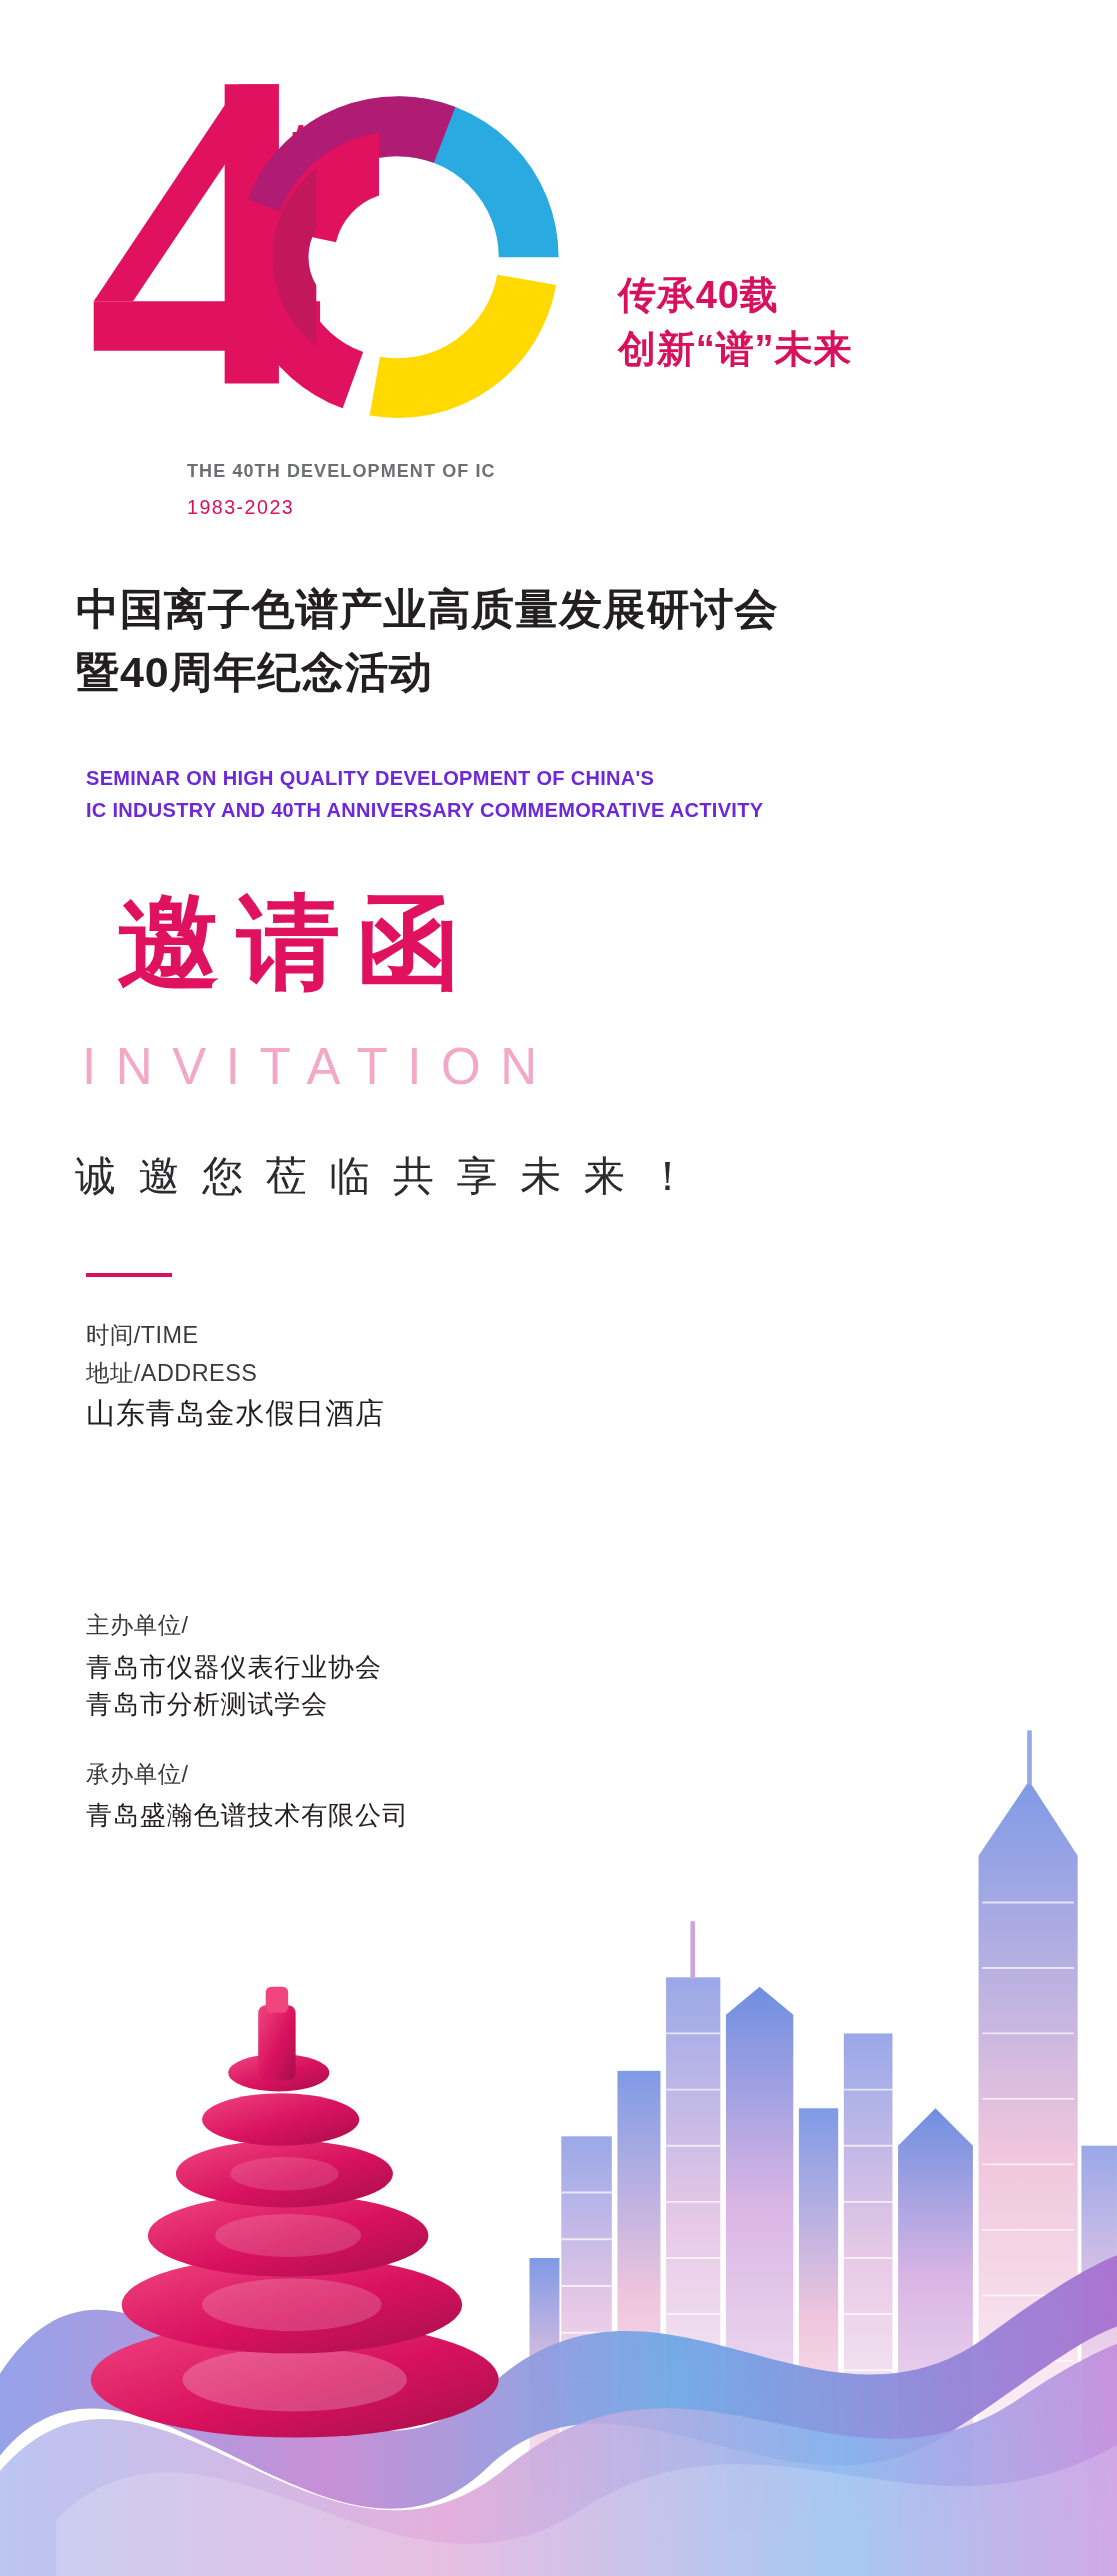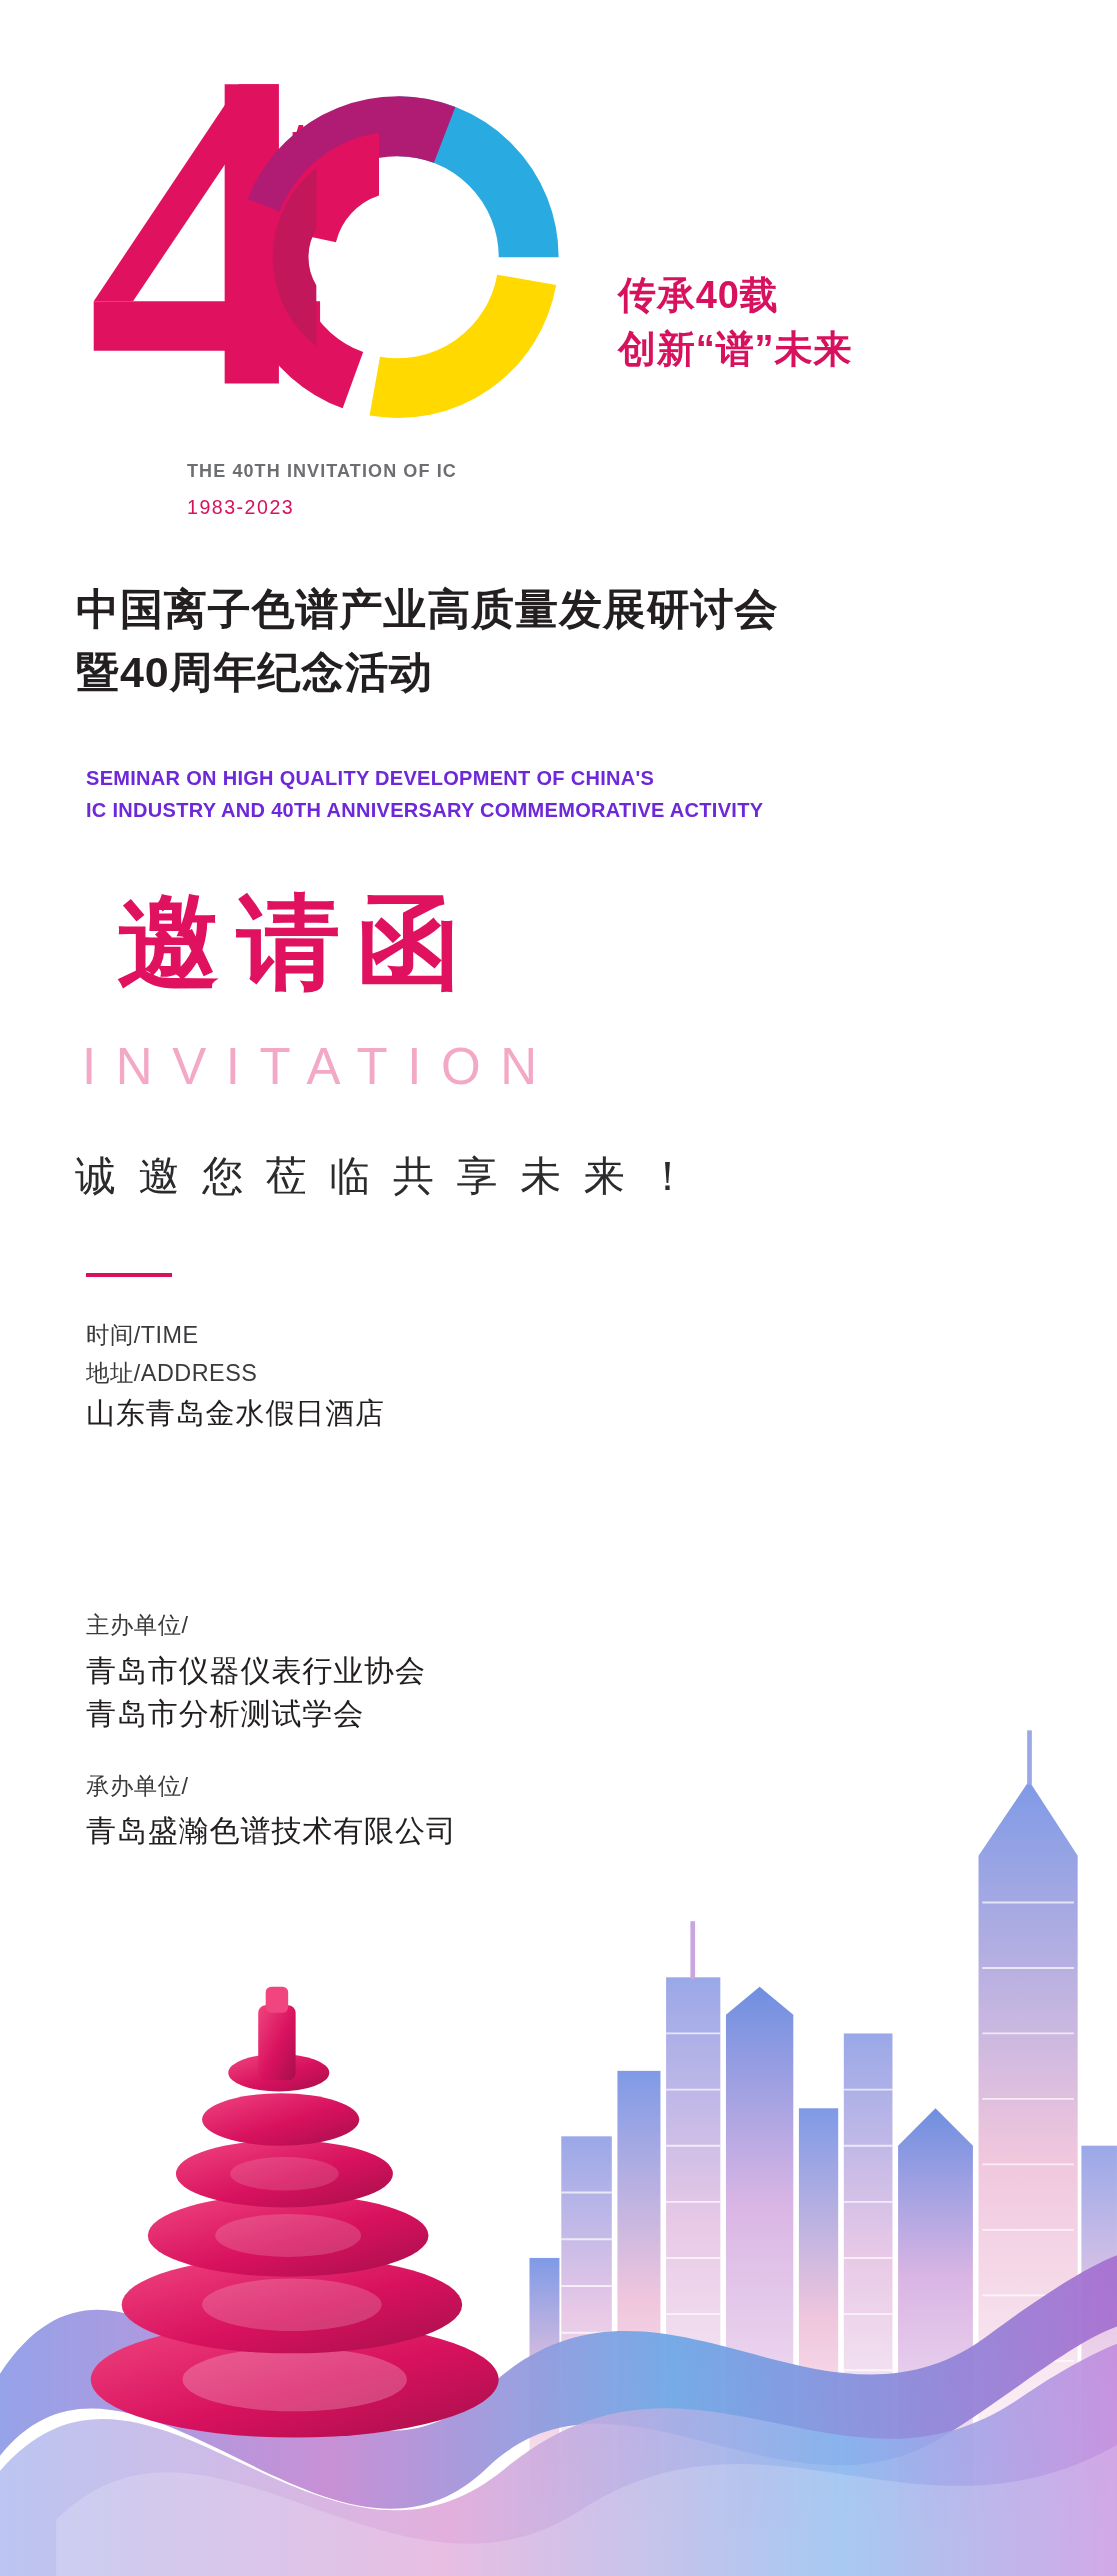--- a/index.html
+++ b/index.html
@@ -166,21 +166,21 @@
     top: 1609px;
     width: 655px;
   }
   .orgs .org-label {
     font-size: 23.4px;
     color: #3a3a3c;
     margin-bottom: 7.5px;
     letter-spacing: 0.5px;
   }
   .orgs .org-name {
-    font-size: 30px;
+    font-size: 26px;
     color: #231f20;
     letter-spacing: 0.9px;
     line-height: 1.45;
   }
   .orgs .gap { height: 34px; }
 
   
   .artwork {
     position: absolute;
     left: 0;
@@ -220,21 +220,21 @@
         <path d="M258 120 A 120 120 0 0 0 258 310 L258 245 A 58 58 0 0 1 258 185 Z" fill="#c2185b"></path>
       </g>
     </svg>
   </div>
 
   <div class="tagline">
     <div>传承40载</div>
     <div>创新“谱”未来</div>
   </div>
 
-  <div class="anniv-en">THE 40TH INVITATION OF IC</div>
+  <div class="anniv-en">THE 40TH DEVELOPMENT OF IC</div>
   <div class="anniv-years">1983-2023</div>
 
   <div class="title-cn">
     <div>中国离子色谱产业高质量发展研讨会</div>
     <div>暨40周年纪念活动</div>
   </div>
 
   <div class="title-en">
     <div>SEMINAR ON HIGH QUALITY DEVELOPMENT OF CHINA'S</div>
     <div>IC INDUSTRY AND 40TH ANNIVERSARY COMMEMORATIVE ACTIVITY</div>

